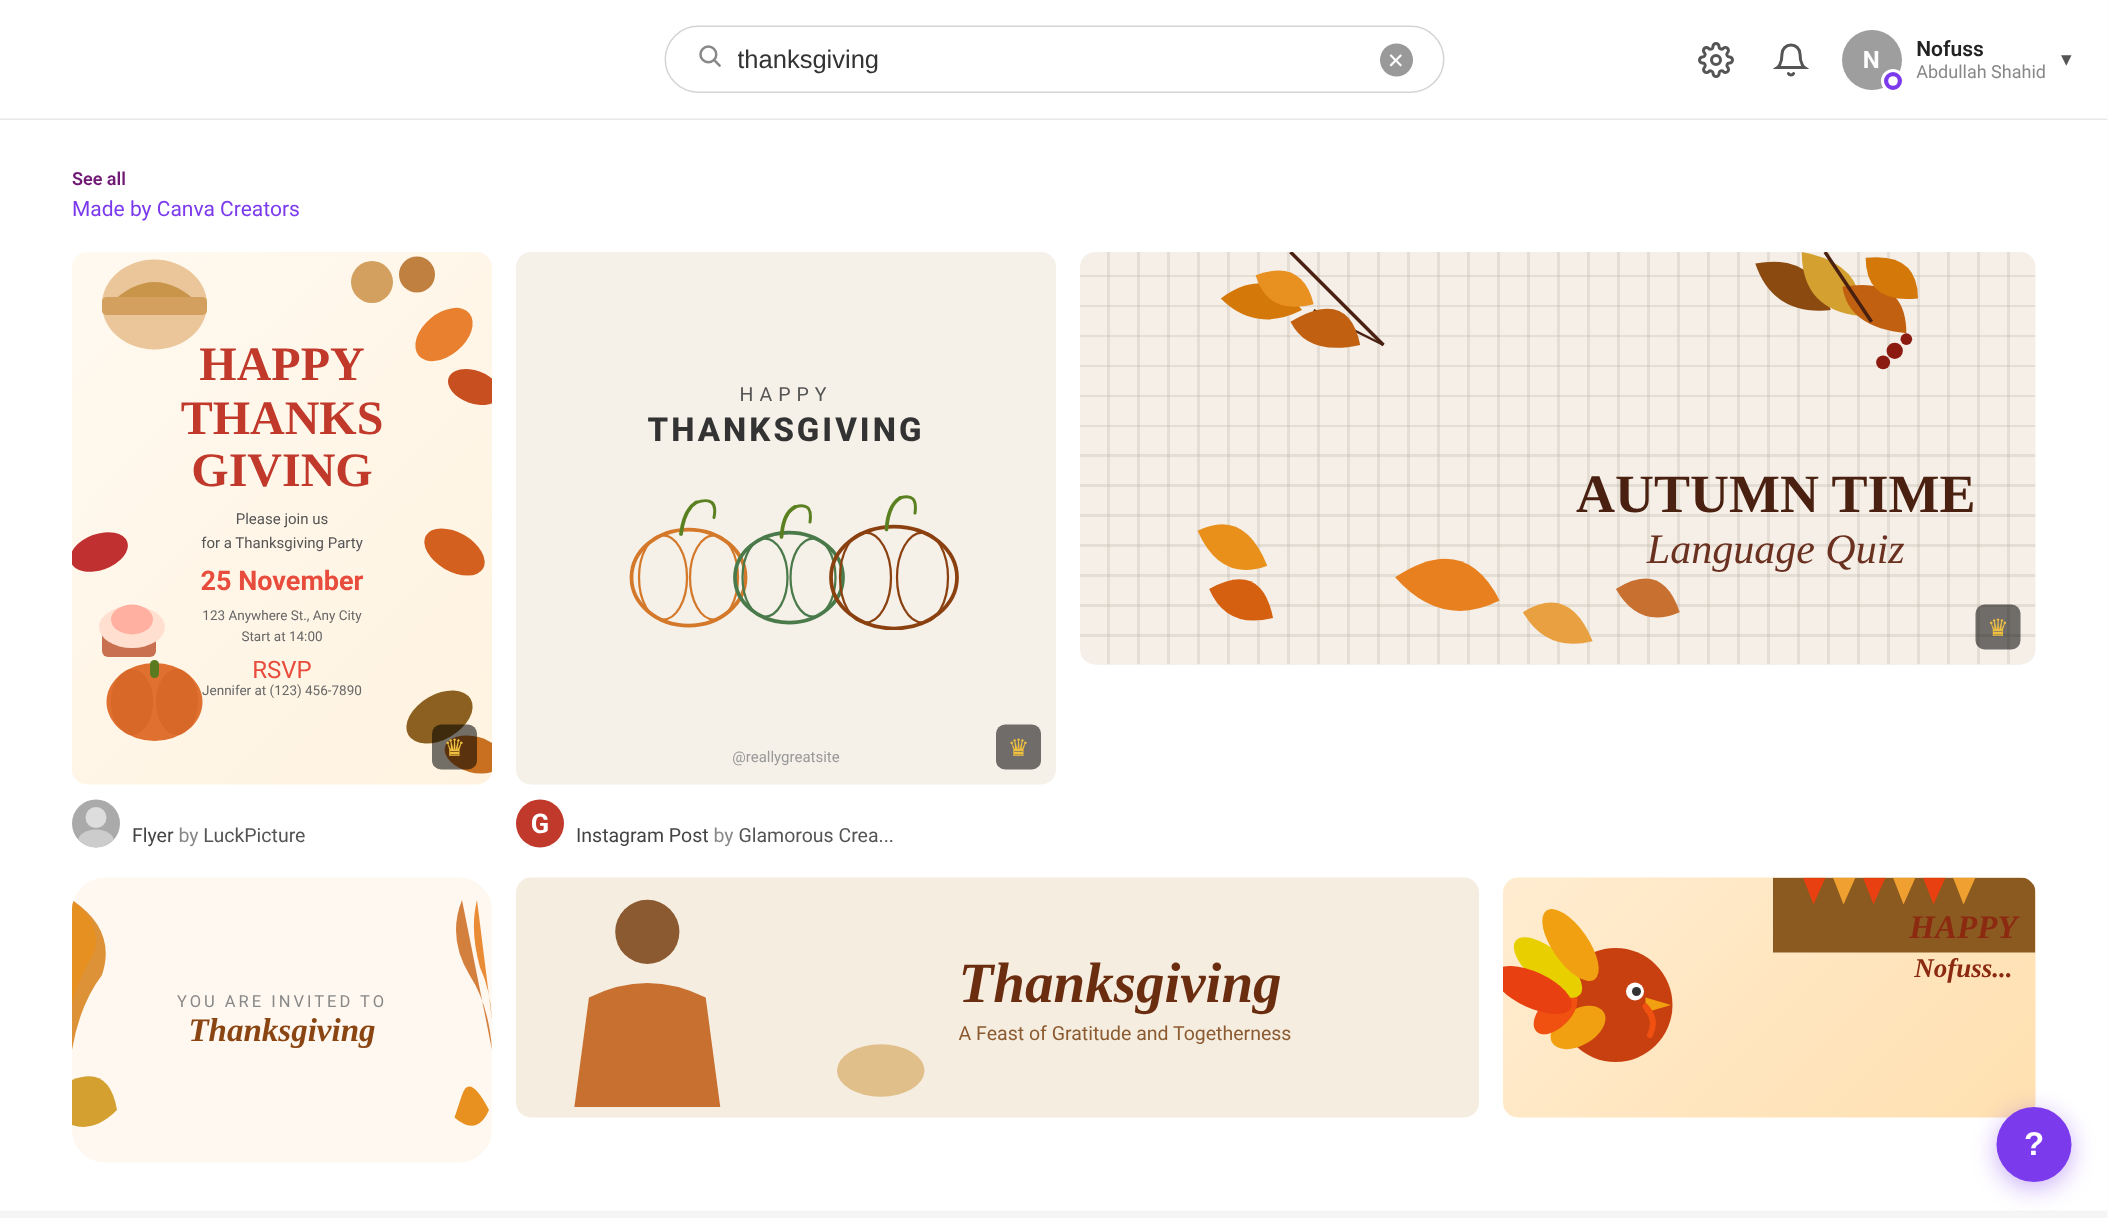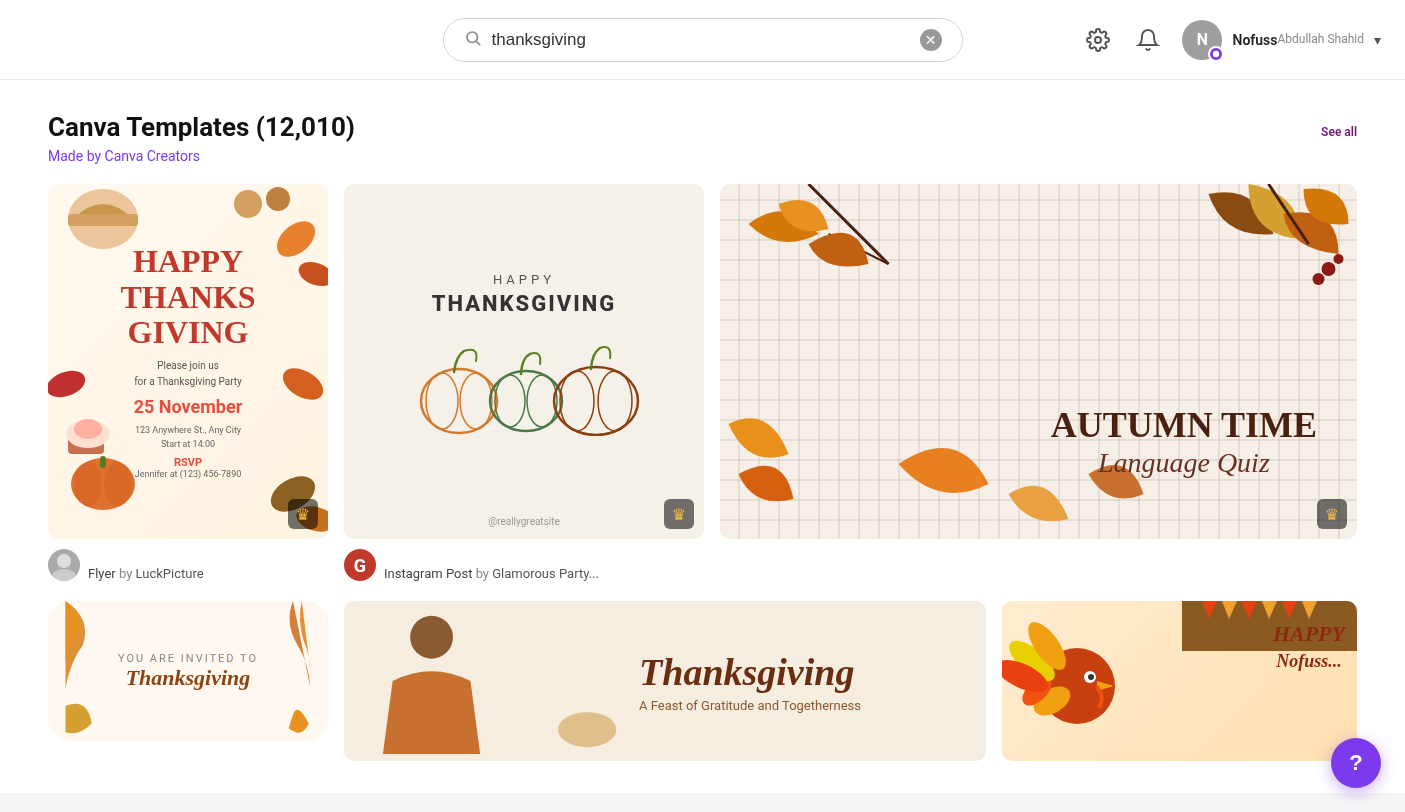--- a/index.html
+++ b/index.html
@@ -106,21 +106,21 @@
       height: 16px;
       background: #7c3aed;
       border-radius: 50%;
       border: 2px solid white;
       display: flex;
       align-items: center;
       justify-content: center;
     }
     .user-info {
       display: flex;
-      flex-direction: row;
+      flex-direction: column;
     }
     .user-name {
       font-weight: 600;
       font-size: 14px;
       color: #222;
     }
     .user-sub {
       font-size: 12px;
       color: #888;
     }
@@ -251,22 +251,22 @@
       font-family: Georgia, serif;
     }
     .tpl-flyer-date {
       font-size: 18px;
       font-weight: 700;
       color: #e74c3c;
       margin: 6px 0;
     }
     .tpl-flyer-rsvp {
       color: #e74c3c;
-      font-size: 11px;
-      font-weight: bold;
+      font-size: 16px;
+      font-weight: normal;
       margin-top: 4px;
     }
 
     .tpl-instagram {
       background: #f5f0e8;
       height: 355px;
       display: flex;
       flex-direction: column;
       align-items: center;
       justify-content: center;
@@ -293,21 +293,21 @@
     }
     .tpl-instagram-handle {
       font-size: 10px;
       color: #999;
       position: absolute;
       bottom: 12px;
     }
 
     .tpl-presentation {
       background: #f5efe8;
-      height: 355px;
+      height: 275px;
       display: flex;
       align-items: center;
       justify-content: center;
       position: relative;
       overflow: hidden;
     }
     .tpl-pres-text {
       position: absolute;
       bottom: 60px;
       right: 40px;
@@ -329,21 +329,21 @@
 
     
     .template-grid-bottom {
       display: grid;
       grid-template-columns: 280px 1fr 355px;
       gap: 16px;
     }
 
     .tpl-invite {
       background: #fff8f0;
-      height: 140px;
+      height: 190px;
       display: flex;
       align-items: center;
       justify-content: center;
       border-radius: 22px;
       position: relative;
       overflow: hidden;
     }
     .tpl-invite-inner {
       text-align: center;
     }
@@ -482,23 +482,20 @@
         <span class="user-sub">Abdullah Shahid</span>
       </div>
       <span class="chevron-icon">▾</span>
     </div>
   </div>
 </header>
 
 <main class="main">
 
   <div class="section-header">
-    <h1 class="section-title">
-      <span>Canva Templates</span>&nbsp;<span class="count">(12,010)</span>
-    </h1>
     <a class="see-all-link">See all</a>
   </div>
   <p class="section-subtitle">Made by Canva Creators</p>
 
   <div class="template-grid-top">
 
     <div>
       <div class="template-card tpl-flyer">
 
         <svg style="position:absolute;top:0;left:0;width:100%;height:100%;pointer-events:none;" viewBox="0 0 280 355" xmlns="http://www.w3.org/2000/svg">
@@ -576,21 +573,21 @@
             <path d="M187,33 Q188,17 196,12" fill="none" stroke="#5a8020" stroke-width="2.5" stroke-linecap="round"></path>
             <path d="M196,12 Q208,8 206,22" fill="none" stroke="#5a8020" stroke-width="2" stroke-linecap="round"></path>
           </svg>
         </div>
         <div class="tpl-instagram-handle">@reallygreatsite</div>
         <div class="card-crown">♛</div>
       </div>
       <div class="card-meta">
         <div class="creator-avatar" style="background:#c0392b;font-size:18px;">G</div>
         <span class="card-meta-text">
-          <span class="type">Instagram Post</span> <span class="by">by</span> <span class="creator">Glamorous Party...</span>
+          <span class="type">Instagram Post</span> <span class="by">by</span> <span class="creator">Glamorous Crea...</span>
         </span>
       </div>
     </div>
 
     <div>
       <div class="template-card tpl-presentation">
         <div class="gingham"></div>
 
         <svg style="position:absolute;top:0;left:0;width:100%;height:100%;pointer-events:none;" viewBox="0 0 620 355" xmlns="http://www.w3.org/2000/svg">
 

